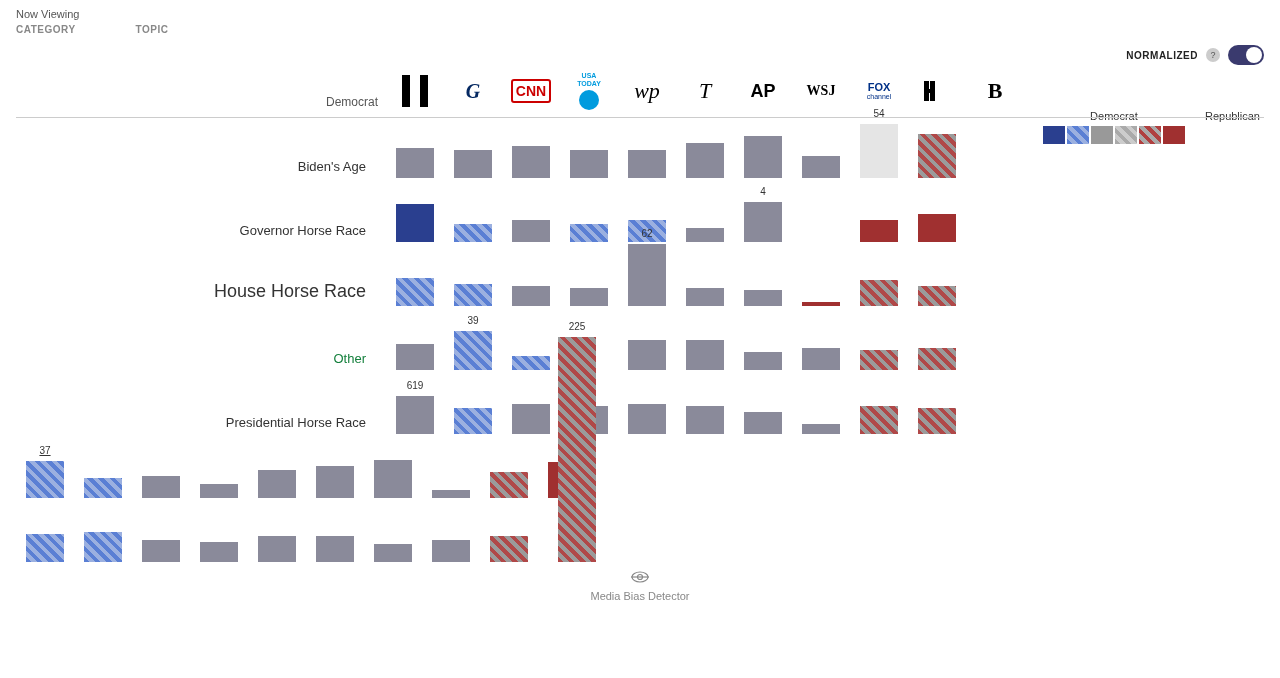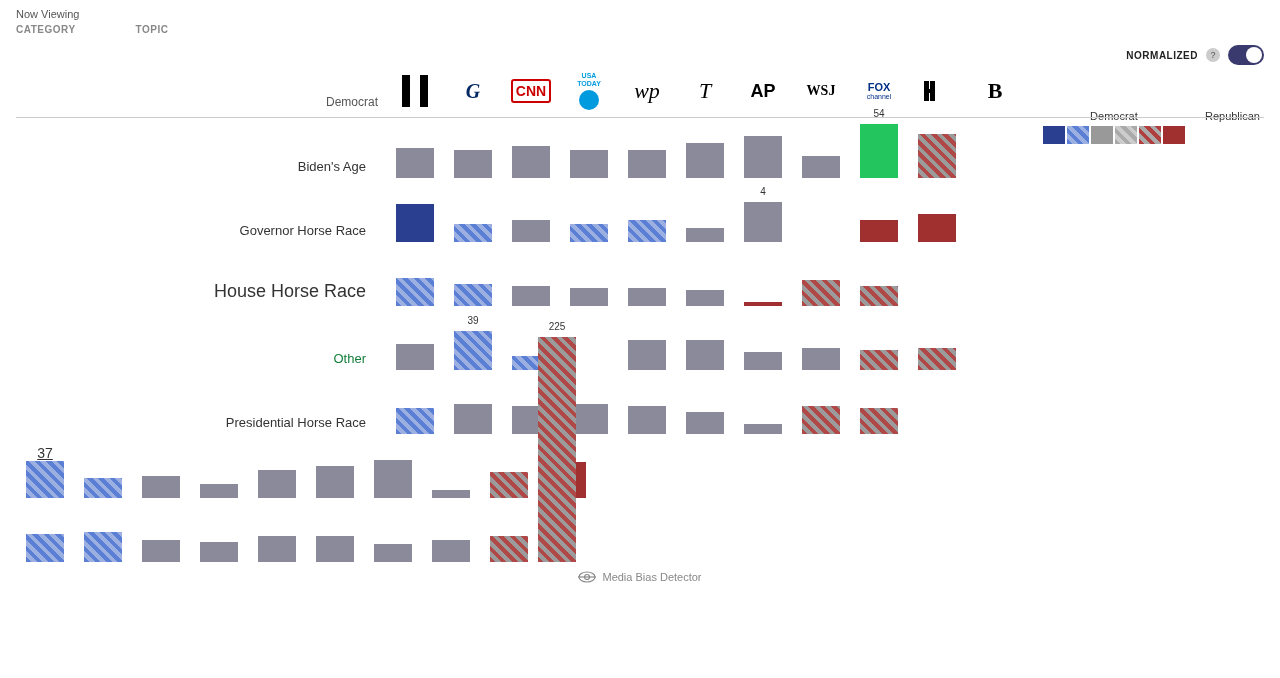--- a/index.html
+++ b/index.html
@@ -150,21 +150,21 @@
             <div style="width: 58px; display: flex; justify-content: center; align-items: flex-end; position: relative; height: 60px;">
               <div style="width: 38px; height: 35px; position: relative; background: rgb(138, 138, 154);"></div>
             </div>
             <div style="width: 58px; display: flex; justify-content: center; align-items: flex-end; position: relative; height: 60px;">
               <div style="width: 38px; height: 42px; position: relative; background: rgb(138, 138, 154);"></div>
             </div>
             <div style="width: 58px; display: flex; justify-content: center; align-items: flex-end; position: relative; height: 60px;">
               <div style="width: 38px; height: 22px; position: relative; background: rgb(138, 138, 154);"></div>
             </div>
             <div style="width: 58px; display: flex; justify-content: center; align-items: flex-end; position: relative; height: 60px;">
-              <div style="width: 38px; height: 54px; position: relative; background: #22c55e; margin-top: 13px;">
+              <div style="width: 38px; height: 54px; position: relative; background: #e5e5e5; margin-top: 13px;">
                 <div style="position: absolute; top: -16px; left: 50%; transform: translateX(-50%); font-size: 10px; color: rgb(51, 51, 51); white-space: nowrap;">54</div>
               </div>
             </div>
             <div style="width: 58px; display: flex; justify-content: center; align-items: flex-end; position: relative; height: 60px;">
               <div style="width: 38px; height: 44px; position: relative; background: repeating-linear-gradient(45deg, rgb(176, 72, 72), rgb(176, 72, 72) 4px, rgb(155, 155, 155) 4px, rgb(155, 155, 155) 8px);"></div>
             </div>
             <div style="width: 58px; display: flex; justify-content: center; align-items: flex-end; position: relative; height: 60px;"></div>
           </div>
         </div>
         <div style="display: flex; align-items: flex-end; margin-bottom: 4px; position: relative; min-height: 60px;">
@@ -212,20 +212,25 @@
             <div style="width: 58px; display: flex; justify-content: center; align-items: flex-end; position: relative; height: 60px;">
               <div style="width: 38px; height: 22px; position: relative; background: repeating-linear-gradient(45deg, rgb(90, 127, 212), rgb(90, 127, 212) 4px, rgb(155, 176, 224) 4px, rgb(155, 176, 224) 8px);"></div>
             </div>
             <div style="width: 58px; display: flex; justify-content: center; align-items: flex-end; position: relative; height: 60px;">
               <div style="width: 38px; height: 20px; position: relative; background: rgb(138, 138, 154);"></div>
             </div>
             <div style="width: 58px; display: flex; justify-content: center; align-items: flex-end; position: relative; height: 60px;">
               <div style="width: 38px; height: 18px; position: relative; background: rgb(138, 138, 154);"></div>
             </div>
             <div style="width: 58px; display: flex; justify-content: center; align-items: flex-end; position: relative; height: 60px;">
+              <div style="width: 38px; height: 62px; position: relative; background: rgb(138, 138, 154);">
+                <div style="position: absolute; top: -16px; left: 50%; transform: translateX(-50%); font-size: 10px; color: rgb(51, 51, 51); white-space: nowrap;">62</div>
+              </div>
+            </div>
+            <div style="width: 58px; display: flex; justify-content: center; align-items: flex-end; position: relative; height: 60px;">
               <div style="width: 38px; height: 18px; position: relative; background: rgb(138, 138, 154);"></div>
             </div>
             <div style="width: 58px; display: flex; justify-content: center; align-items: flex-end; position: relative; height: 60px;">
               <div style="width: 38px; height: 16px; position: relative; background: rgb(138, 138, 154);"></div>
             </div>
             <div style="width: 58px; display: flex; justify-content: center; align-items: flex-end; position: relative; height: 60px;">
               <div style="width: 38px; height: 4px; position: relative; background: rgb(160, 48, 48);"></div>
             </div>
             <div style="width: 58px; display: flex; justify-content: center; align-items: flex-end; position: relative; height: 60px;">
               <div style="width: 38px; height: 26px; position: relative; background: repeating-linear-gradient(45deg, rgb(176, 72, 72), rgb(176, 72, 72) 4px, rgb(155, 155, 155) 4px, rgb(155, 155, 155) 8px);"></div>
@@ -269,20 +274,25 @@
             <div style="width: 58px; display: flex; justify-content: center; align-items: flex-end; position: relative; height: 60px;">
               <div style="width: 38px; height: 22px; position: relative; background: repeating-linear-gradient(45deg, rgb(176, 72, 72), rgb(176, 72, 72) 4px, rgb(155, 155, 155) 4px, rgb(155, 155, 155) 8px);"></div>
             </div>
             <div style="width: 58px; display: flex; justify-content: center; align-items: flex-end; position: relative; height: 60px;"></div>
           </div>
         </div>
         <div style="display: flex; align-items: flex-end; margin-bottom: 4px; position: relative; min-height: 60px;">
           <div style="width: 370px; text-align: right; padding-right: 20px; font-size: 13px; color: rgb(51, 51, 51); padding-bottom: 4px; flex-shrink: 0;">Presidential Horse Race</div>
           <div style="display: flex; align-items: flex-end;">
             <div style="width: 58px; display: flex; justify-content: center; align-items: flex-end; position: relative; height: 60px;">
+              <div style="width: 38px; height: 38px; position: relative; background: rgb(138, 138, 154);">
+                <div style="position: absolute; top: -16px; left: 50%; transform: translateX(-50%); font-size: 10px; color: rgb(51, 51, 51); white-space: nowrap;">619</div>
+              </div>
+            </div>
+            <div style="width: 58px; display: flex; justify-content: center; align-items: flex-end; position: relative; height: 60px;">
               <div style="width: 38px; height: 26px; position: relative; background: repeating-linear-gradient(45deg, rgb(90, 127, 212), rgb(90, 127, 212) 4px, rgb(155, 176, 224) 4px, rgb(155, 176, 224) 8px);"></div>
             </div>
             <div style="width: 58px; display: flex; justify-content: center; align-items: flex-end; position: relative; height: 60px;">
               <div style="width: 38px; height: 30px; position: relative; background: rgb(138, 138, 154);"></div>
             </div>
             <div style="width: 58px; display: flex; justify-content: center; align-items: flex-end; position: relative; height: 60px;">
               <div style="width: 38px; height: 28px; position: relative; background: rgb(138, 138, 154);"></div>
             </div>
             <div style="width: 58px; display: flex; justify-content: center; align-items: flex-end; position: relative; height: 60px;">
               <div style="width: 38px; height: 30px; position: relative; background: rgb(138, 138, 154);"></div>
@@ -302,21 +312,21 @@
             <div style="width: 58px; display: flex; justify-content: center; align-items: flex-end; position: relative; height: 60px;">
               <div style="width: 38px; height: 26px; position: relative; background: repeating-linear-gradient(45deg, rgb(176, 72, 72), rgb(176, 72, 72) 4px, rgb(155, 155, 155) 4px, rgb(155, 155, 155) 8px);"></div>
             </div>
             <div style="width: 58px; display: flex; justify-content: center; align-items: flex-end; position: relative; height: 60px;"></div>
           </div>
         </div>
         <div style="display: flex; align-items: flex-end; margin-bottom: 4px; position: relative; min-height: 60px;">
           <div style="display: flex; align-items: flex-end;">
             <div style="width: 58px; display: flex; justify-content: center; align-items: flex-end; position: relative; height: 60px;">
               <div style="width: 38px; height: 37px; position: relative; background: repeating-linear-gradient(45deg, rgb(90, 127, 212), rgb(90, 127, 212) 4px, rgb(155, 176, 224) 4px, rgb(155, 176, 224) 8px);">
-                <div style="position: absolute; top: -16px; left: 50%; transform: translateX(-50%); font-size: 14px; color: rgb(51, 51, 51); white-space: nowrap; text-decoration: underline;">37</div>
+                <div style="position: absolute; top: -16px; left: 50%; transform: translateX(-50%); font-size: 10px; color: rgb(51, 51, 51); white-space: nowrap; text-decoration: underline;">37</div>
               </div>
             </div>
             <div style="width: 58px; display: flex; justify-content: center; align-items: flex-end; position: relative; height: 60px;">
               <div style="width: 38px; height: 20px; position: relative; background: repeating-linear-gradient(45deg, rgb(90, 127, 212), rgb(90, 127, 212) 4px, rgb(155, 176, 224) 4px, rgb(155, 176, 224) 8px);"></div>
             </div>
             <div style="width: 58px; display: flex; justify-content: center; align-items: flex-end; position: relative; height: 60px;">
               <div style="width: 38px; height: 22px; position: relative; background: rgb(138, 138, 154);"></div>
             </div>
             <div style="width: 58px; display: flex; justify-content: center; align-items: flex-end; position: relative; height: 60px;">
               <div style="width: 38px; height: 14px; position: relative; background: rgb(138, 138, 154);"></div>
@@ -364,32 +374,32 @@
             </div>
             <div style="width: 58px; display: flex; justify-content: center; align-items: flex-end; position: relative; height: 60px;">
               <div style="width: 38px; height: 18px; position: relative; background: rgb(138, 138, 154);"></div>
             </div>
             <div style="width: 58px; display: flex; justify-content: center; align-items: flex-end; position: relative; height: 60px;">
               <div style="width: 38px; height: 22px; position: relative; background: rgb(138, 138, 154);"></div>
             </div>
             <div style="width: 58px; display: flex; justify-content: center; align-items: flex-end; position: relative; height: 60px;">
               <div style="width: 38px; height: 26px; position: relative; background: repeating-linear-gradient(45deg, rgb(176, 72, 72), rgb(176, 72, 72) 4px, rgb(155, 155, 155) 4px, rgb(155, 155, 155) 8px);"></div>
             </div>
-            <div style="width: 58px; display: flex; justify-content: flex-start; align-items: flex-end; position: relative; height: 60px;">
+            <div style="width: 58px; display: flex; justify-content: flex-end; align-items: flex-end; position: relative; height: 60px;">
               <div style="width: 38px; height: 225px; position: relative; background: repeating-linear-gradient(45deg, rgb(176, 72, 72), rgb(176, 72, 72) 4px, rgb(155, 155, 155) 4px, rgb(155, 155, 155) 8px);">
                 <div style="position: absolute; top: -16px; left: 50%; transform: translateX(-50%); font-size: 10px; color: rgb(51, 51, 51); white-space: nowrap;">225</div>
               </div>
             </div>
             <div style="width: 58px; display: flex; justify-content: center; align-items: flex-end; position: relative; height: 60px;"></div>
           </div>
         </div>
       </div>
   </div>
 
-  <div style="text-align:center;font-size:11px;color:#888;margin-top:8px;display:flex;align-items:center;justify-content:center;gap:6px;">
+  <div style="text-align:center;font-size:11px;color:#888;margin-top:8px;display:flex;align-items:center;justify-content:center;gap:6px;flex-direction:column;">
     <svg width="18" height="14" viewBox="0 0 18 14">
       <ellipse cx="9" cy="7" rx="8" ry="5" fill="none" stroke="#888" stroke-width="1.2"></ellipse>
       <circle cx="9" cy="7" r="2.5" fill="none" stroke="#888" stroke-width="1.2"></circle>
       <line x1="0" y1="7" x2="18" y2="7" stroke="#888" stroke-width="1.2"></line>
     </svg>
     <span>Media Bias Detector</span>
   </div>
 
 </div>
 

